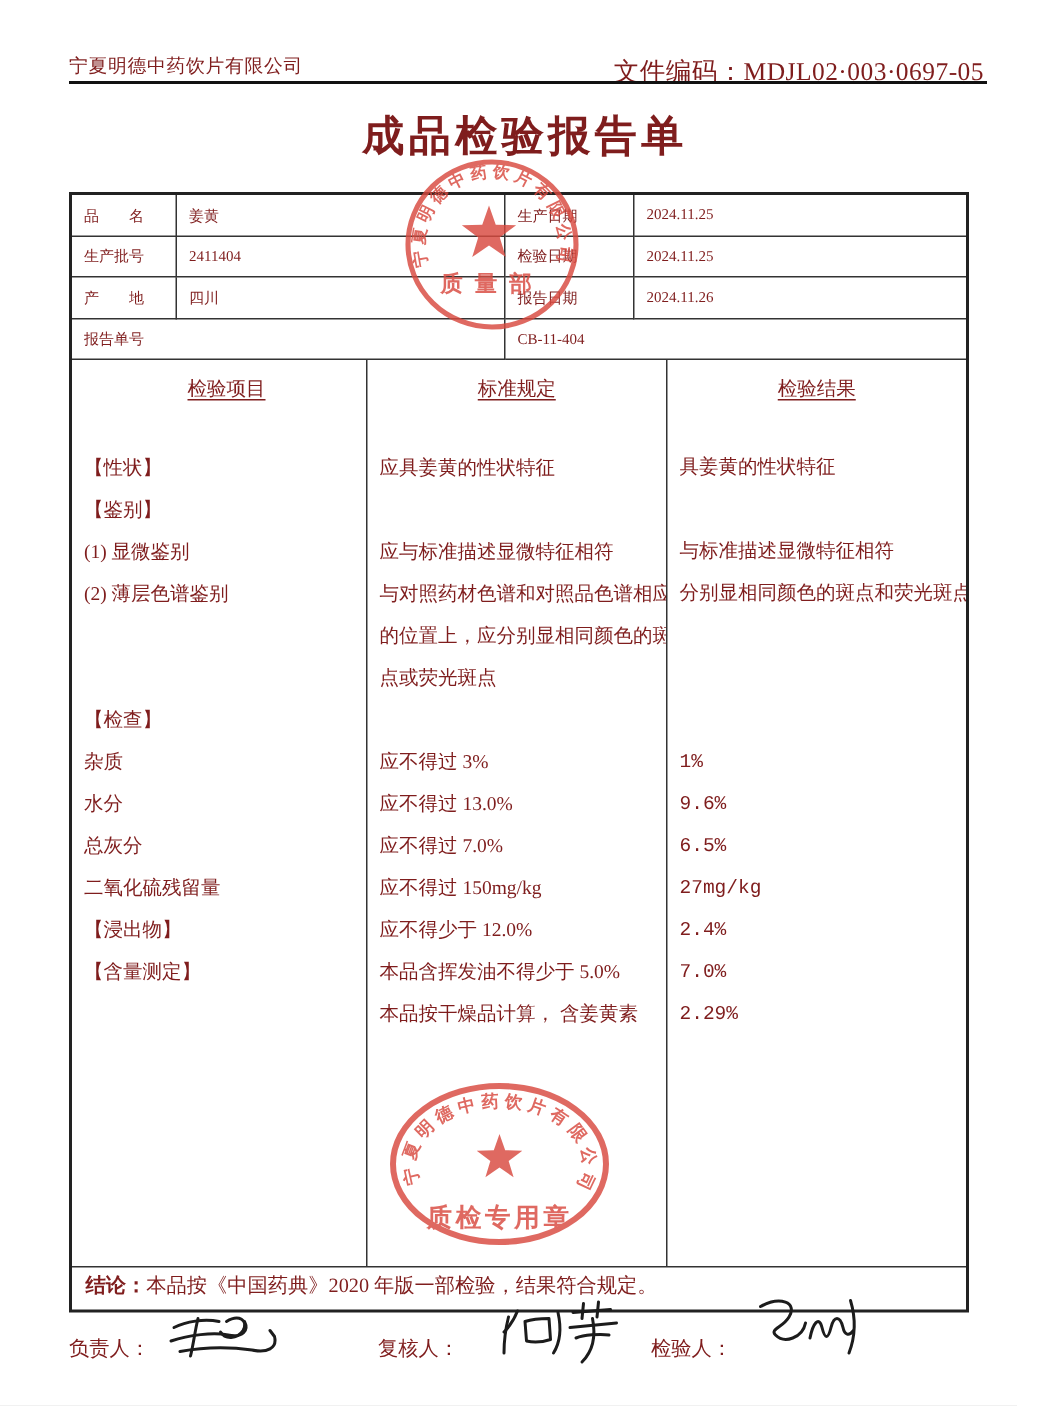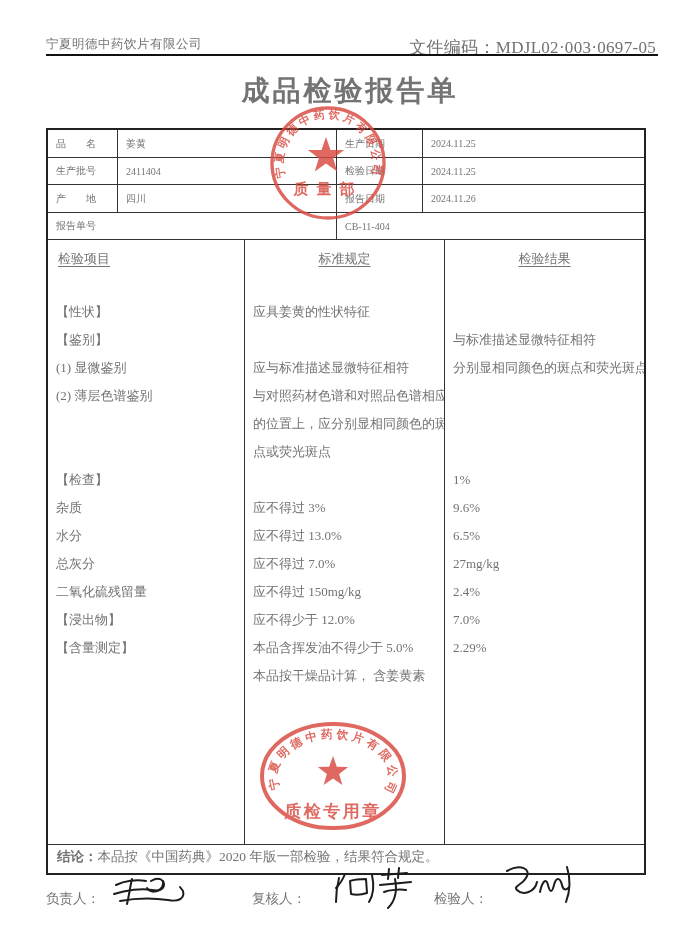--- a/index.html
+++ b/index.html
@@ -1,18 +1,18 @@
 <!DOCTYPE html>
 <html><head>
 <meta charset="utf-8">
 <style>
   html,body{margin:0;padding:0;background:#e8e8e8;}
   .page{
     position:relative;width:700px;height:937px;background:#ffffff;
-    font-family:"Liberation Serif","DejaVu Serif",serif;color:#737373;
+    font-family:"Liberation Serif","DejaVu Serif",serif;color:#7f1d1d;
     overflow:hidden;margin:0 auto;
   }
   
   .hdr-company{position:absolute;left:46px;top:36px;font-size:12.5px;letter-spacing:.5px;}
   .hdr-code{position:absolute;right:44px;top:36px;font-size:17px;letter-spacing:.3px;margin-left:36px;}
   .hdr-rule{position:absolute;left:46px;top:54px;width:612px;height:2px;background:#111;}
   .title{position:absolute;left:0;top:72px;width:100%;text-align:center;
          font-size:28px;font-weight:bold;letter-spacing:3px;}
   
   .doc-table{position:absolute;left:46px;top:128px;width:600px;height:747px;
@@ -21,22 +21,22 @@
              grid-template-rows:28px 27px 28px 27px;}
   .cell{border-right:1px solid #333;border-bottom:1px solid #333;
         font-size:10px;display:flex;align-items:center;padding:0 0 0 8px;
         white-space:pre;overflow:hidden;}
   .cell.last{border-right:none;}
   .span2{grid-column:1 / 3;}
   .span2v{grid-column:3 / 5;border-right:none;}
   
   .main-grid{display:flex;height:604px;}
   .mcol{width:200px;box-sizing:border-box;border-right:1px solid #333;font-size:13px;}
-  .mcol:last-child{border-right:none;width:199px;}
-  .mcol-header{height:58px;padding-top:10px;box-sizing:border-box;}
+  .mcol:last-child{border-right:none;width:199px;font-family:Liberation Mono, monospace;}
+  .mcol-header{height:58px;padding-top:10px;box-sizing:border-box;text-align:center;}
   .mcol-header .hd{text-decoration:underline;text-underline-offset:3px;}
   .hd-left{padding-left:10px;}
   .hd-center{text-align:center;}
   .ln{height:28px;line-height:28px;padding:0 4px 0 8px;white-space:nowrap;overflow:hidden;}
   .ln sub{font-size:9px;}
   
   .conclusion{border-top:1px solid #333;height:25px;line-height:24px;
               font-size:13.5px;padding-left:9px;box-sizing:border-box;}
   .conclusion b{font-weight:bold;}
   
@@ -111,20 +111,21 @@
           <div class="ln">应不得过 3%</div>
           <div class="ln">应不得过 13.0%</div>
           <div class="ln">应不得过 7.0%</div>
           <div class="ln">应不得过 150mg/kg</div>
           <div class="ln">应不得少于 12.0%</div>
           <div class="ln">本品含挥发油不得少于 5.0%</div>
           <div class="ln">本品按干燥品计算， 含姜黄素</div>
         </div>
       <div class="mcol" id="col-result">
         <div class="mcol-header hd-center"><span class="hd">检验结果</span></div>
+      <div class="ln">具姜黄的性状特征</div>
           <div class="ln"></div>
           <div class="ln">与标准描述显微特征相符</div>
           <div class="ln">分别显相同颜色的斑点和荧光斑点</div>
           <div class="ln"></div>
           <div class="ln"></div>
           <div class="ln"></div>
           <div class="ln">1%</div>
           <div class="ln">9.6%</div>
           <div class="ln">6.5%</div>
           <div class="ln">27mg/kg</div>

